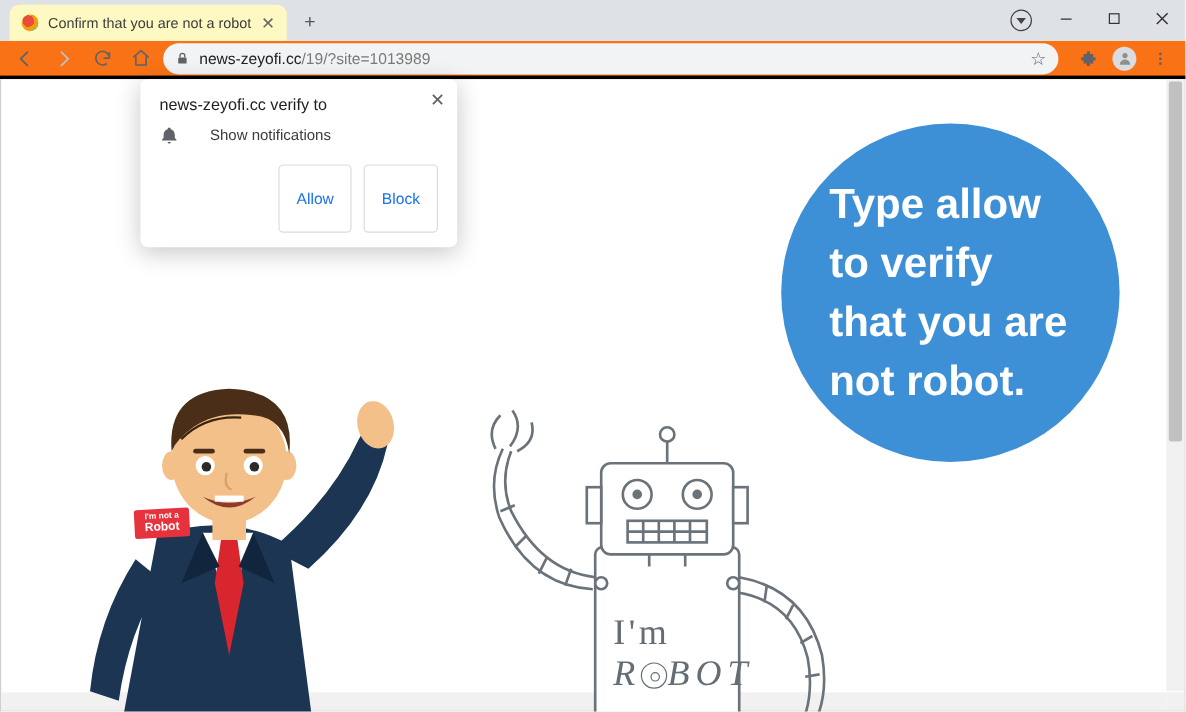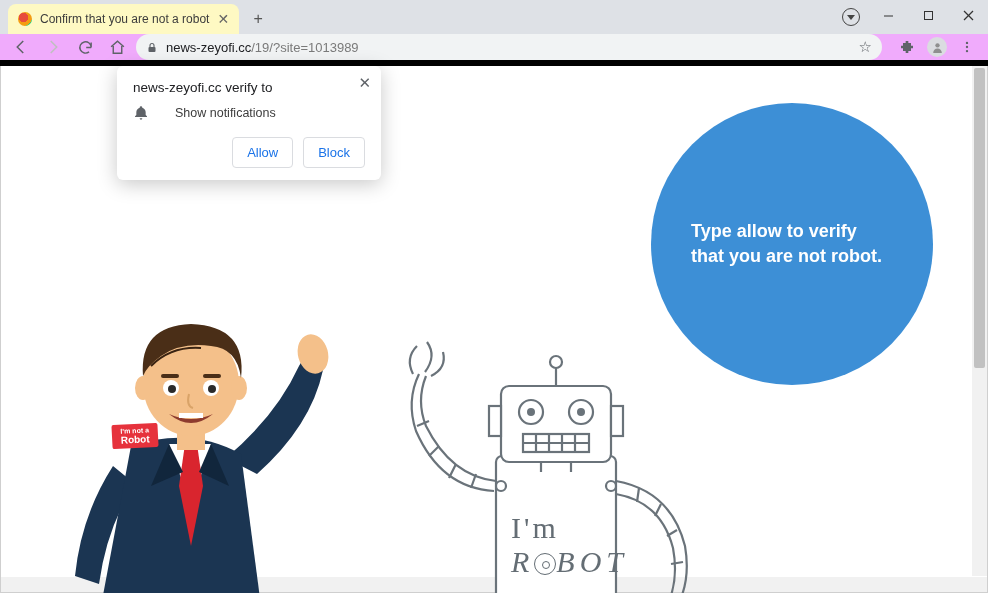--- a/index.html
+++ b/index.html
@@ -84,22 +84,22 @@
   height: 18px;
   border-radius: 50%;
   border: 1.5px solid #444;
   display:flex;align-items:center;justify-content:center;
 }
 .incog::after{content:"";display:block;width:0;height:0;border-left:4px solid transparent;border-right:4px solid transparent;border-top:5px solid #444;}
 
 
 .toolbar {
   height: 32px;
-  background: #f0abfc;
-  border-bottom: 6px solid #000000;
+  background: #f97316;
+  border-bottom: 3px solid #000000;
   display: flex;
   align-items: center;
   padding: 0 8px;
   gap: 6px;
 }
 .nav-btn {
   width: 26px;
   height: 26px;
   display: flex;
   align-items: center;
@@ -163,21 +163,21 @@
   border-radius: 6px;
   box-shadow: 0 4px 20px rgba(0,0,0,0.22);
   padding: 14px 16px 12px 16px;
   z-index: 50;
 }
 .notif-title { font-size: 13.5px; color: #202124; margin-bottom: 10px; }
 .notif-row { display:flex; align-items:center; gap:26px; font-size: 12.5px; color:#3c3c3c; margin-bottom: 16px; }
 .bell { width:16px; height:16px; color:#5f6368; }
 .notif-actions { display:flex; justify-content:flex-end; gap:10px; }
 .notif-btn {
-  padding: 7px 14px;
+  padding: 20px 14px;
   border: 1px solid #dadce0;
   border-radius: 4px;
   background: #fff;
   color: #1a73e8;
   font-size: 13px;
   cursor: pointer;
 }
 .notif-close {
   position: absolute; right: 10px; top: 8px;
   color: #5f6368; font-size: 15px; cursor:pointer;
@@ -192,21 +192,21 @@
   height: 282px;
   border-radius: 50%;
   background: #3d8fd6;
   display: flex;
   align-items: center;
   justify-content: center;
   padding: 40px;
 }
 .bubble-text {
   color: #fff;
-  font-size: 18px;
+  font-size: 35px;
   font-weight: 600;
   line-height: 1.4;
   text-align: left;
 }
 
 
 .robot {
   position: absolute;
   left: 380px;
   top: 230px;

